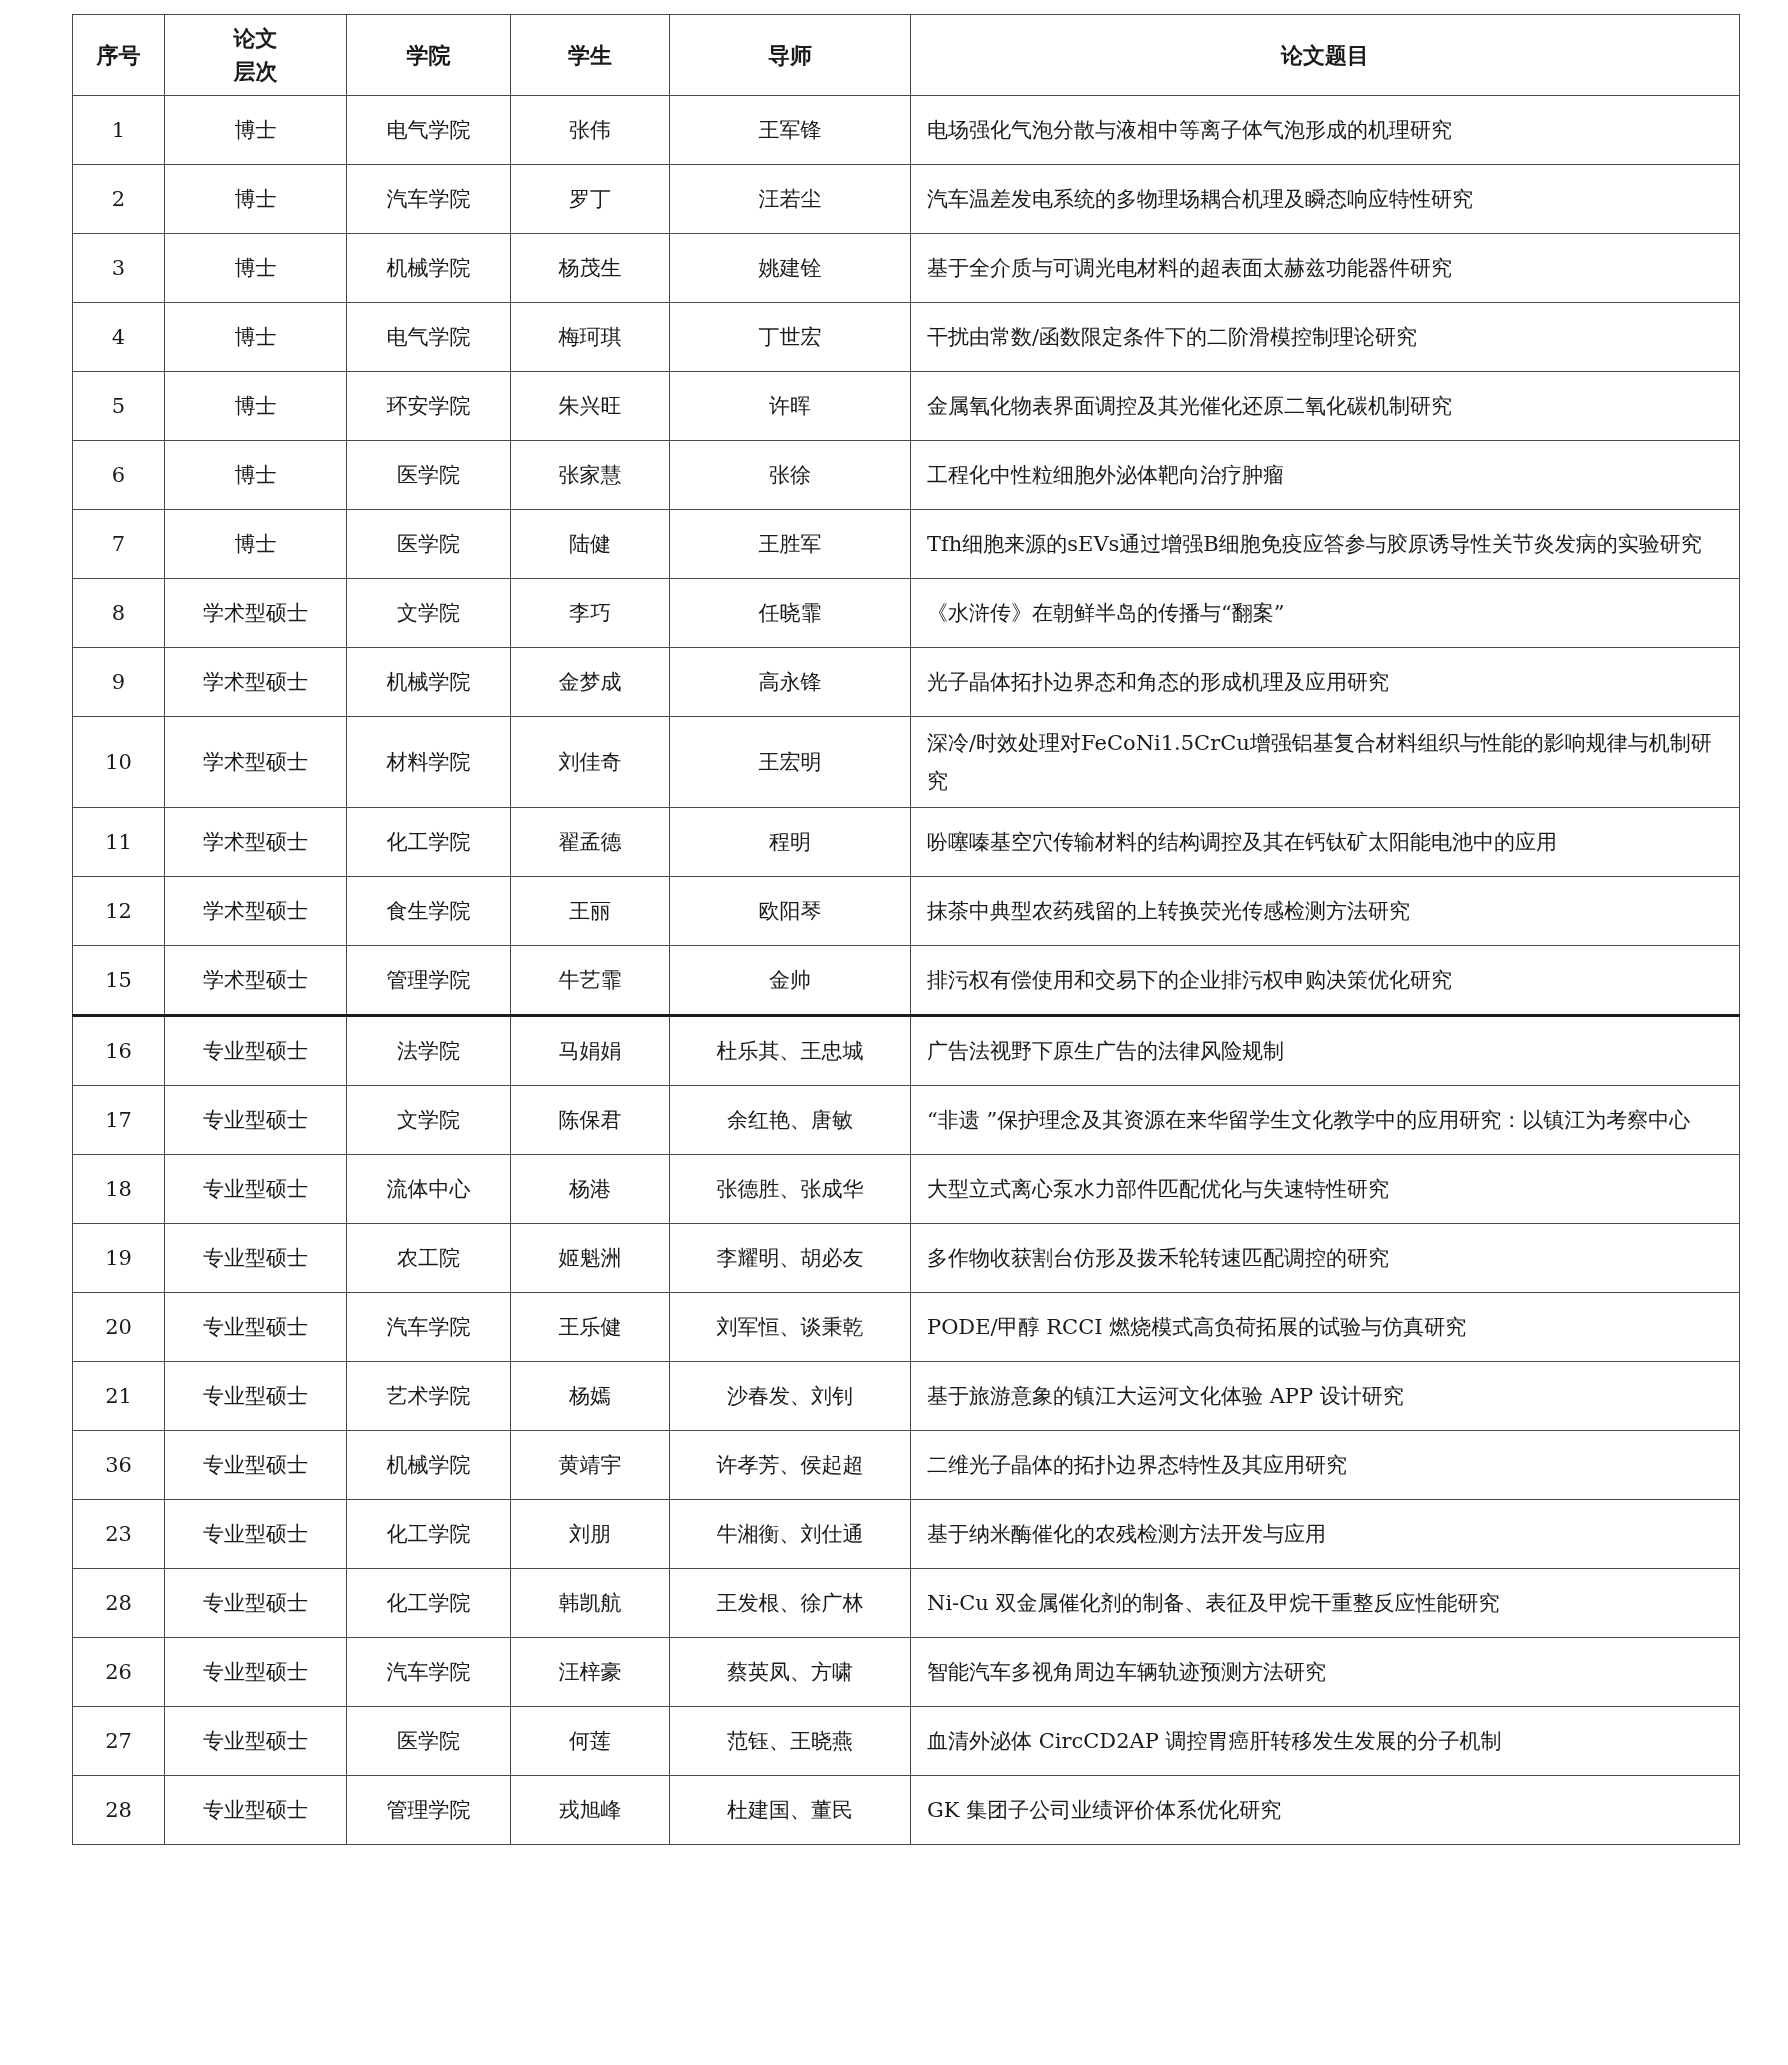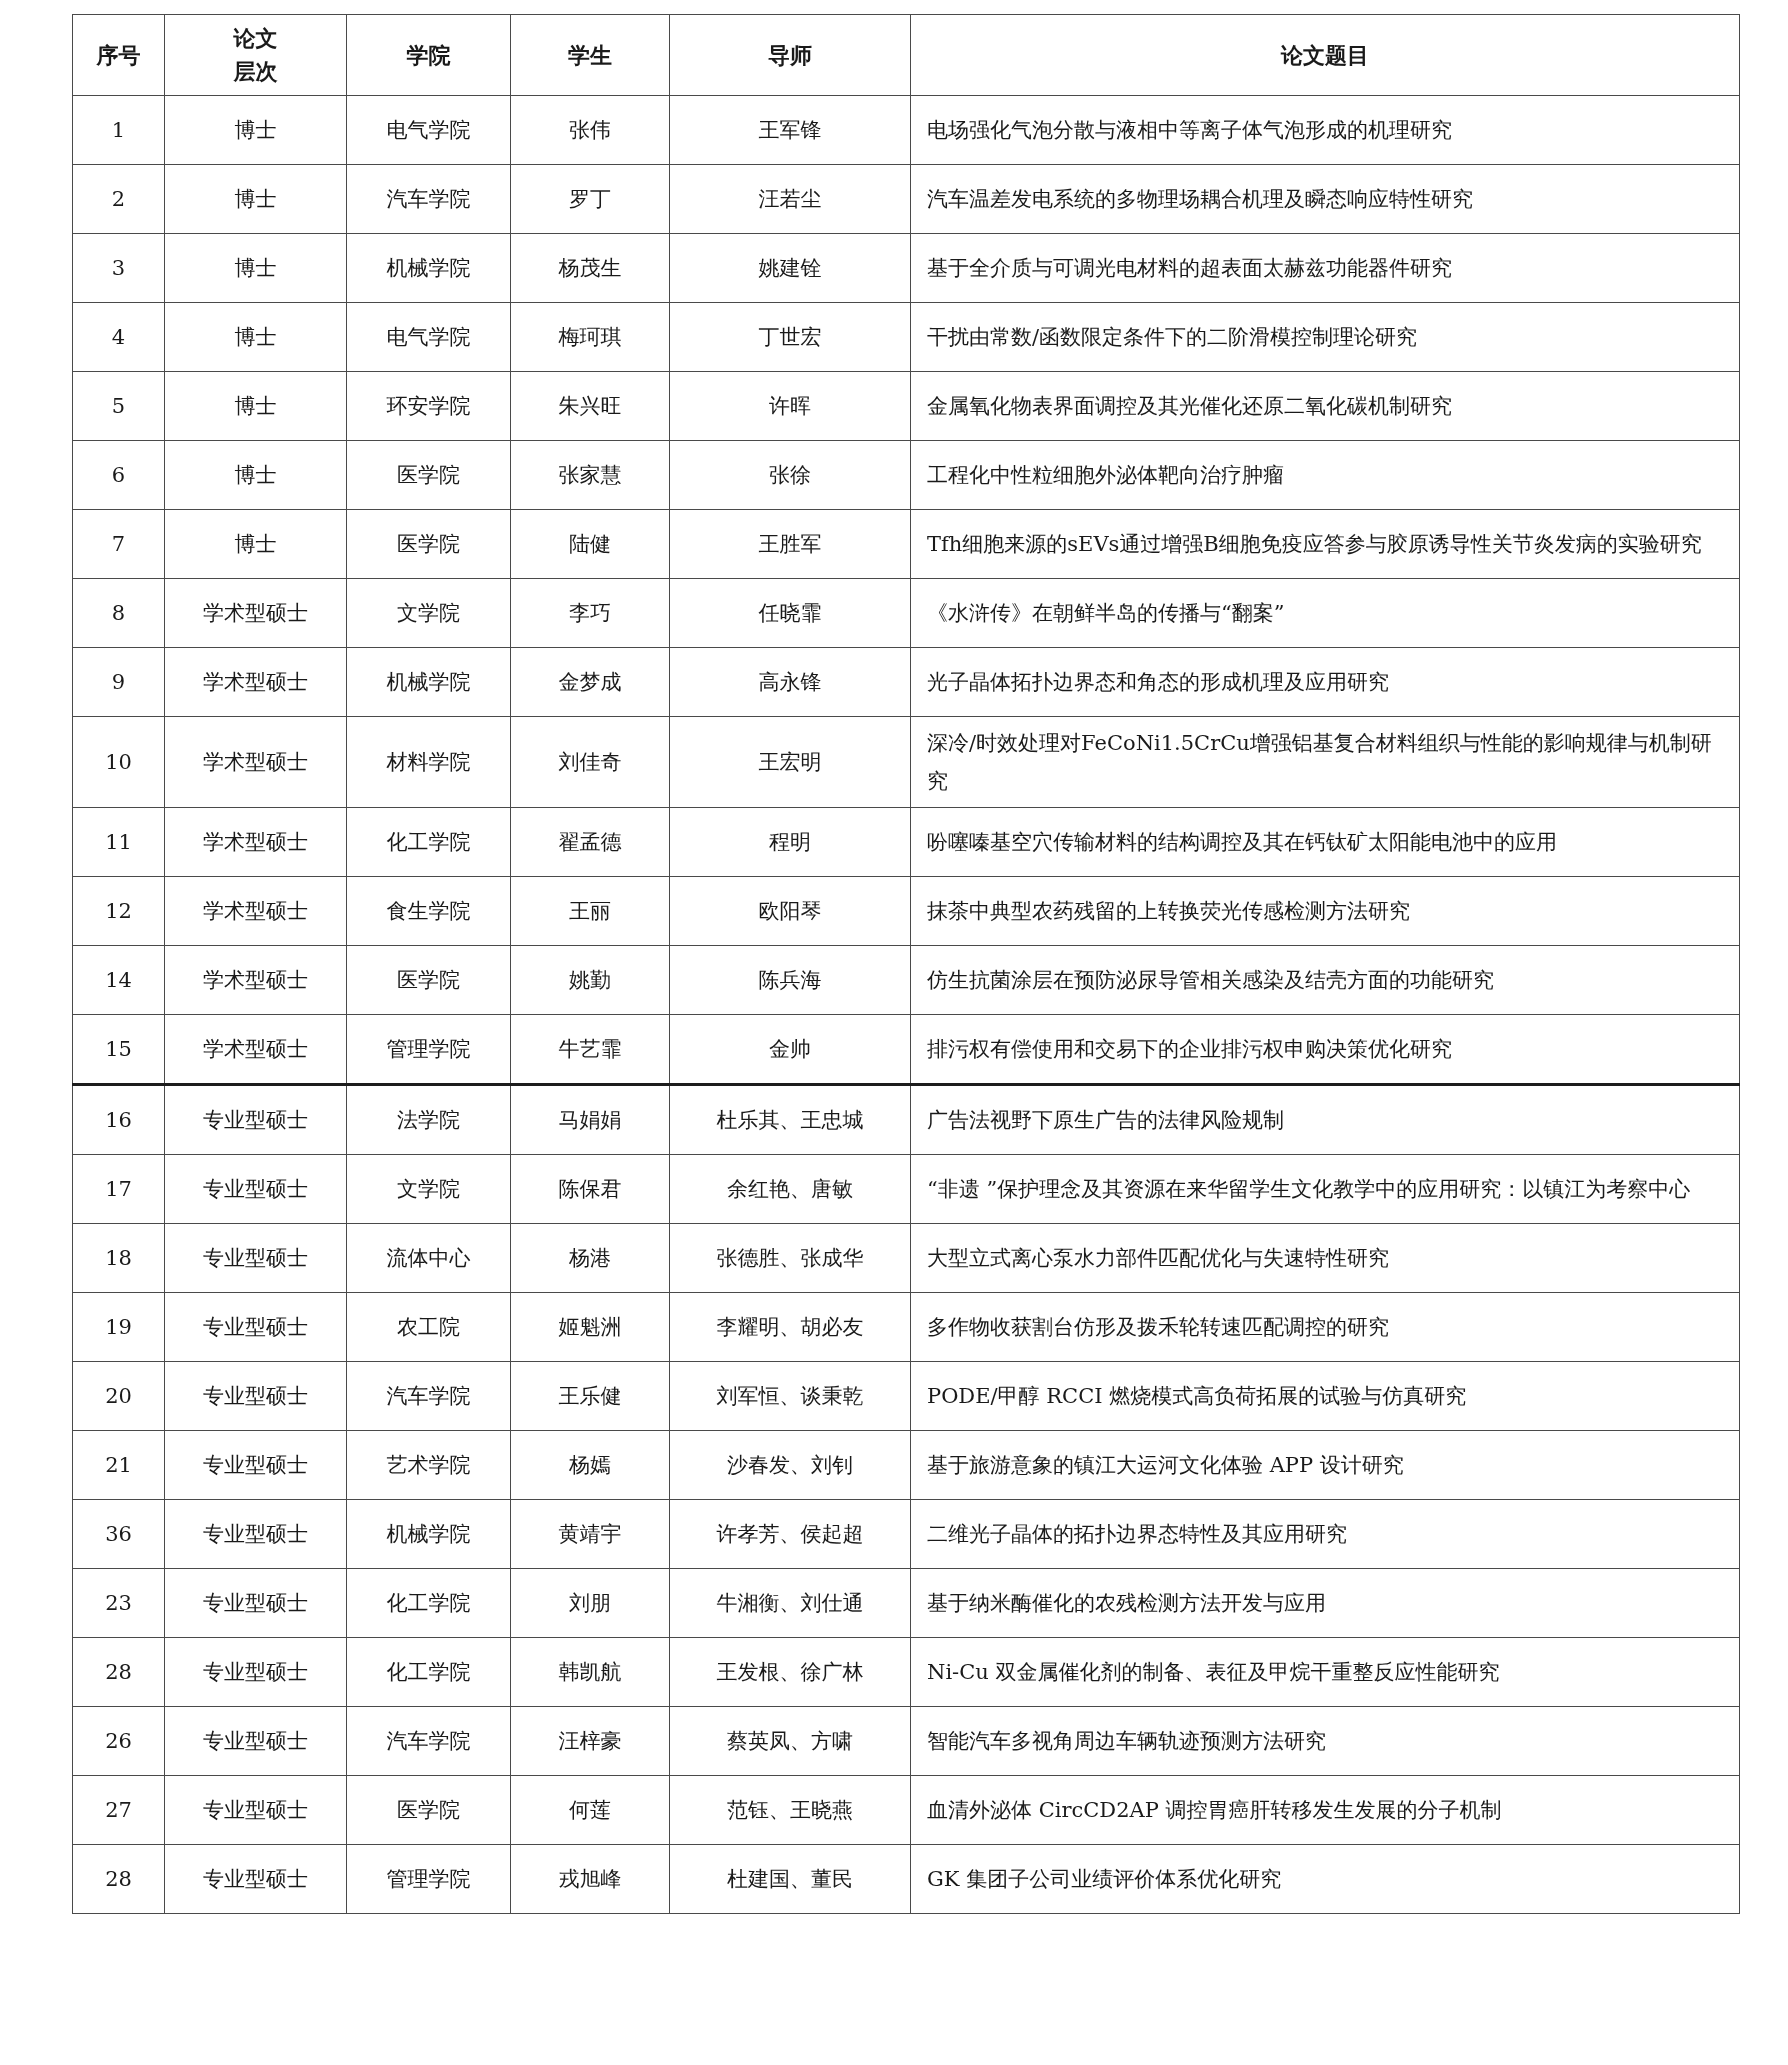--- a/index.html
+++ b/index.html
@@ -176,28 +176,20 @@
   </tr>
         <tr>
     <td class="cell-no">12</td>
     <td class="cell-level">学术型硕士</td>
     <td class="cell-college">食生学院</td>
     <td class="cell-student">王丽</td>
     <td class="cell-advisor">欧阳琴</td>
     <td class="cell-title">抹茶中典型农药残留的上转换荧光传感检测方法研究</td>
   </tr>
         <tr>
-    <td class="cell-no">14</td>
-    <td class="cell-level">学术型硕士</td>
-    <td class="cell-college">医学院</td>
-    <td class="cell-student">姚勤</td>
-    <td class="cell-advisor">陈兵海</td>
-    <td class="cell-title">仿生抗菌涂层在预防泌尿导管相关感染及结壳方面的功能研究</td>
-  </tr>
-        <tr>
     <td class="cell-no">15</td>
     <td class="cell-level">学术型硕士</td>
     <td class="cell-college">管理学院</td>
     <td class="cell-student">牛艺霏</td>
     <td class="cell-advisor">金帅</td>
     <td class="cell-title">排污权有偿使用和交易下的企业排污权申购决策优化研究</td>
   </tr>
         <tr class="section-start">
     <td class="cell-no">16</td>
     <td class="cell-level">专业型硕士</td>

